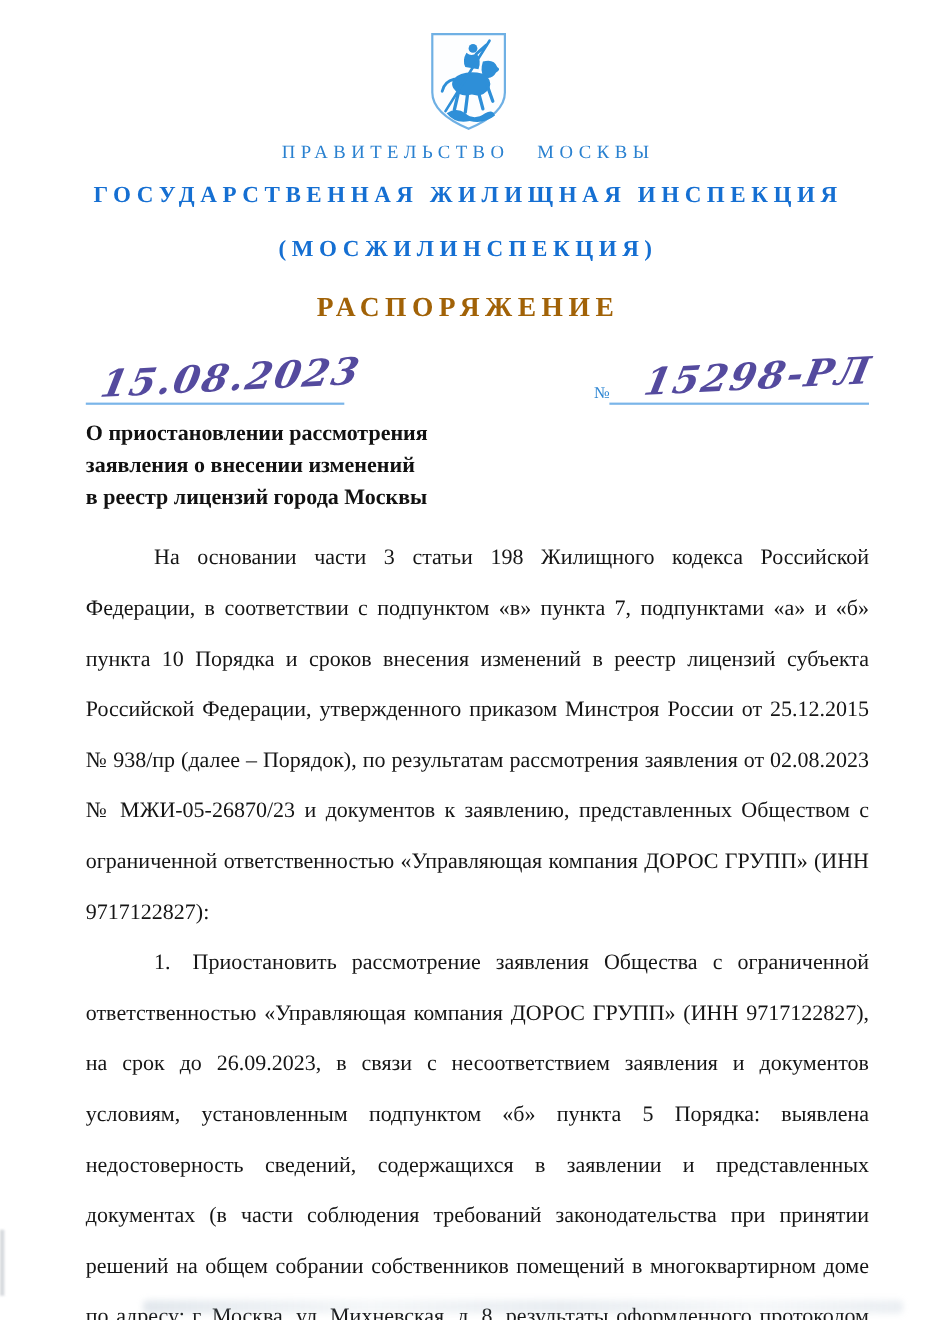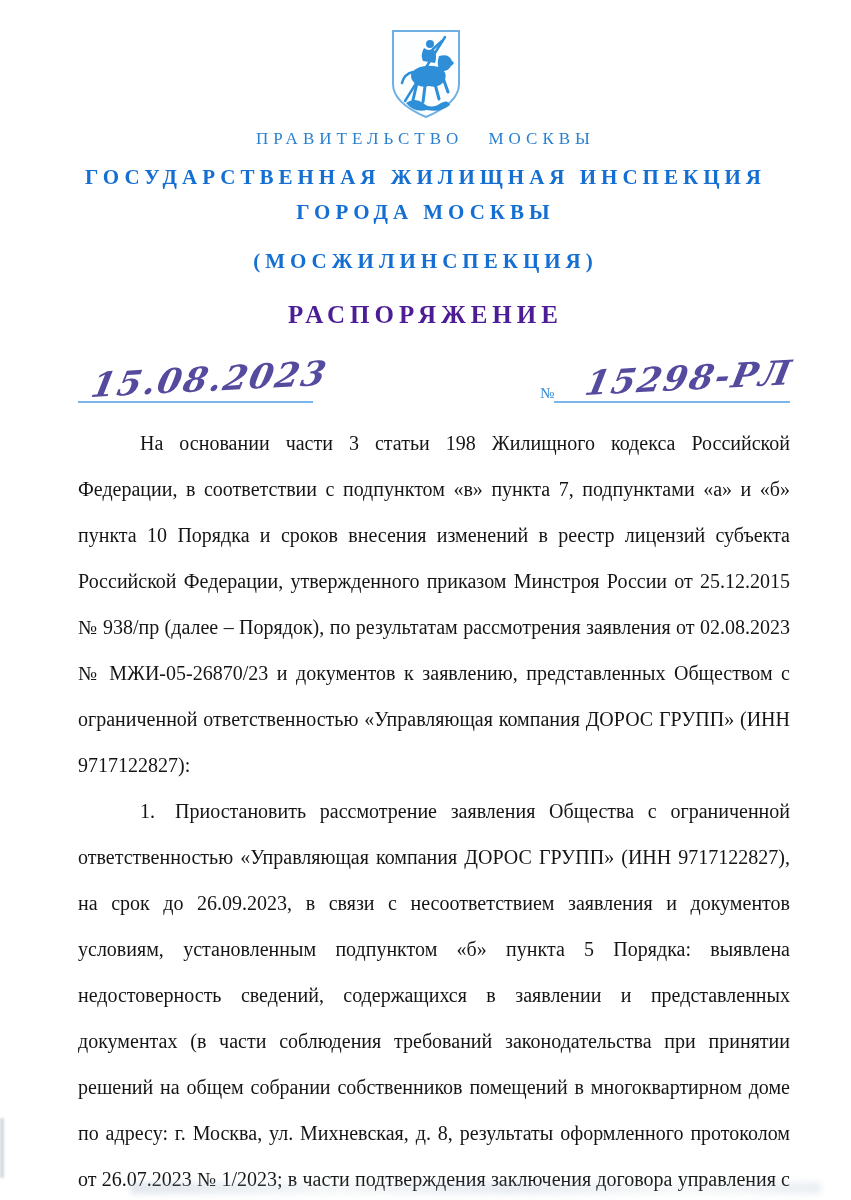--- a/index.html
+++ b/index.html
@@ -38,21 +38,21 @@
     color: #156fd2;
     font-weight: bold;
   }
   .org-line1 { font-size: 21px; letter-spacing: 5px; }
   .org-line2 { font-size: 21px; letter-spacing: 5px; margin-top: 10px; }
   .org-line3 { font-size: 21px; letter-spacing: 5px; margin-top: 24px; }
 
   .doc-type {
     margin-top: 27px;
     text-align: center;
-    color: #4c1d95;
+    color: #a16207;
     font-weight: bold;
     font-size: 25px;
     letter-spacing: 5px;
   }
 
   
   .fields-row {
     margin: 26px 61px 0 78px;
     display: flex;
     justify-content: space-between;
@@ -168,38 +168,42 @@
         <line x1="46" y1="56" x2="50" y2="71" stroke-width="3"></line>
         <line x1="54" y1="50" x2="59" y2="64" stroke-width="3"></line>
       </g>
     </svg>
   </div>
 
   <div class="gov-line">ПРАВИТЕЛЬСТВО МОСКВЫ</div>
 
   <div class="org-title">
     <div class="org-line1">ГОСУДАРСТВЕННАЯ ЖИЛИЩНАЯ ИНСПЕКЦИЯ</div>
-    <div class="org-line2">ГОРОДА МОСКВЫ</div>
     <div class="org-line3">(МОСЖИЛИНСПЕКЦИЯ)</div>
   </div>
 
   <div class="doc-type">РАСПОРЯЖЕНИЕ</div>
 
   <div class="fields-row">
     <div class="date-field">
       <span class="handwriting">15.08.2023</span>
     </div>
     <div class="number-field">
       <span class="number-label">№</span>
       <span class="number-line">
         <span class="handwriting number">15298-РЛ</span>
       </span>
     </div>
   </div>
 
+  <div class="subject">
+    <div>О приостановлении рассмотрения</div>
+    <div>заявления о внесении изменений</div>
+    <div>в реестр лицензий города Москвы</div>
+  </div>
 
   <div class="body-text">
     <p><span>На основании части 3 статьи 198 Жилищного кодекса Российской Федерации, в соответствии с подпунктом «в» пункта 7, подпунктами «а» и «б» пункта 10 Порядка и сроков внесения изменений в реестр лицензий субъекта Российской Федерации, утвержденного приказом Минстроя России от 25.12.2015 № 938/пр (далее – Порядок), по результатам рассмотрения заявления от 02.08.2023 № МЖИ-05-26870/23 и документов к заявлению, представленных Обществом с ограниченной ответственностью «Управляющая компания ДОРОС ГРУПП» (ИНН 9717122827):</span></p>
     <p class="p2"><span>1. Приостановить рассмотрение заявления Общества с ограниченной ответственностью «Управляющая компания ДОРОС ГРУПП» (ИНН 9717122827), на срок до </span><span class="bold-date">26.09.2023</span><span>, в связи с несоответствием заявления и документов условиям, установленным подпунктом «б» пункта 5 Порядка: выявлена недостоверность сведений, содержащихся в заявлении и представленных документах (в части соблюдения требований законодательства при принятии решений на общем собрании собственников помещений в многоквартирном доме по адресу: г. Москва, ул. Михневская, д. 8, результаты оформленного протоколом от 26.07.2023 № 1/2023; в части подтверждения заключения договора управления с собственниками помещений, обладающими более чем пятьюдесятью процентами голосов от общего числа голосов собственников помещений в указанном многоквартирном доме, в соответствии с требованиями</span></p>
   </div>
 
   <div class="scan-artifact-bottom"></div>
   <div class="scan-artifact-edge"></div>
 
 </div>

